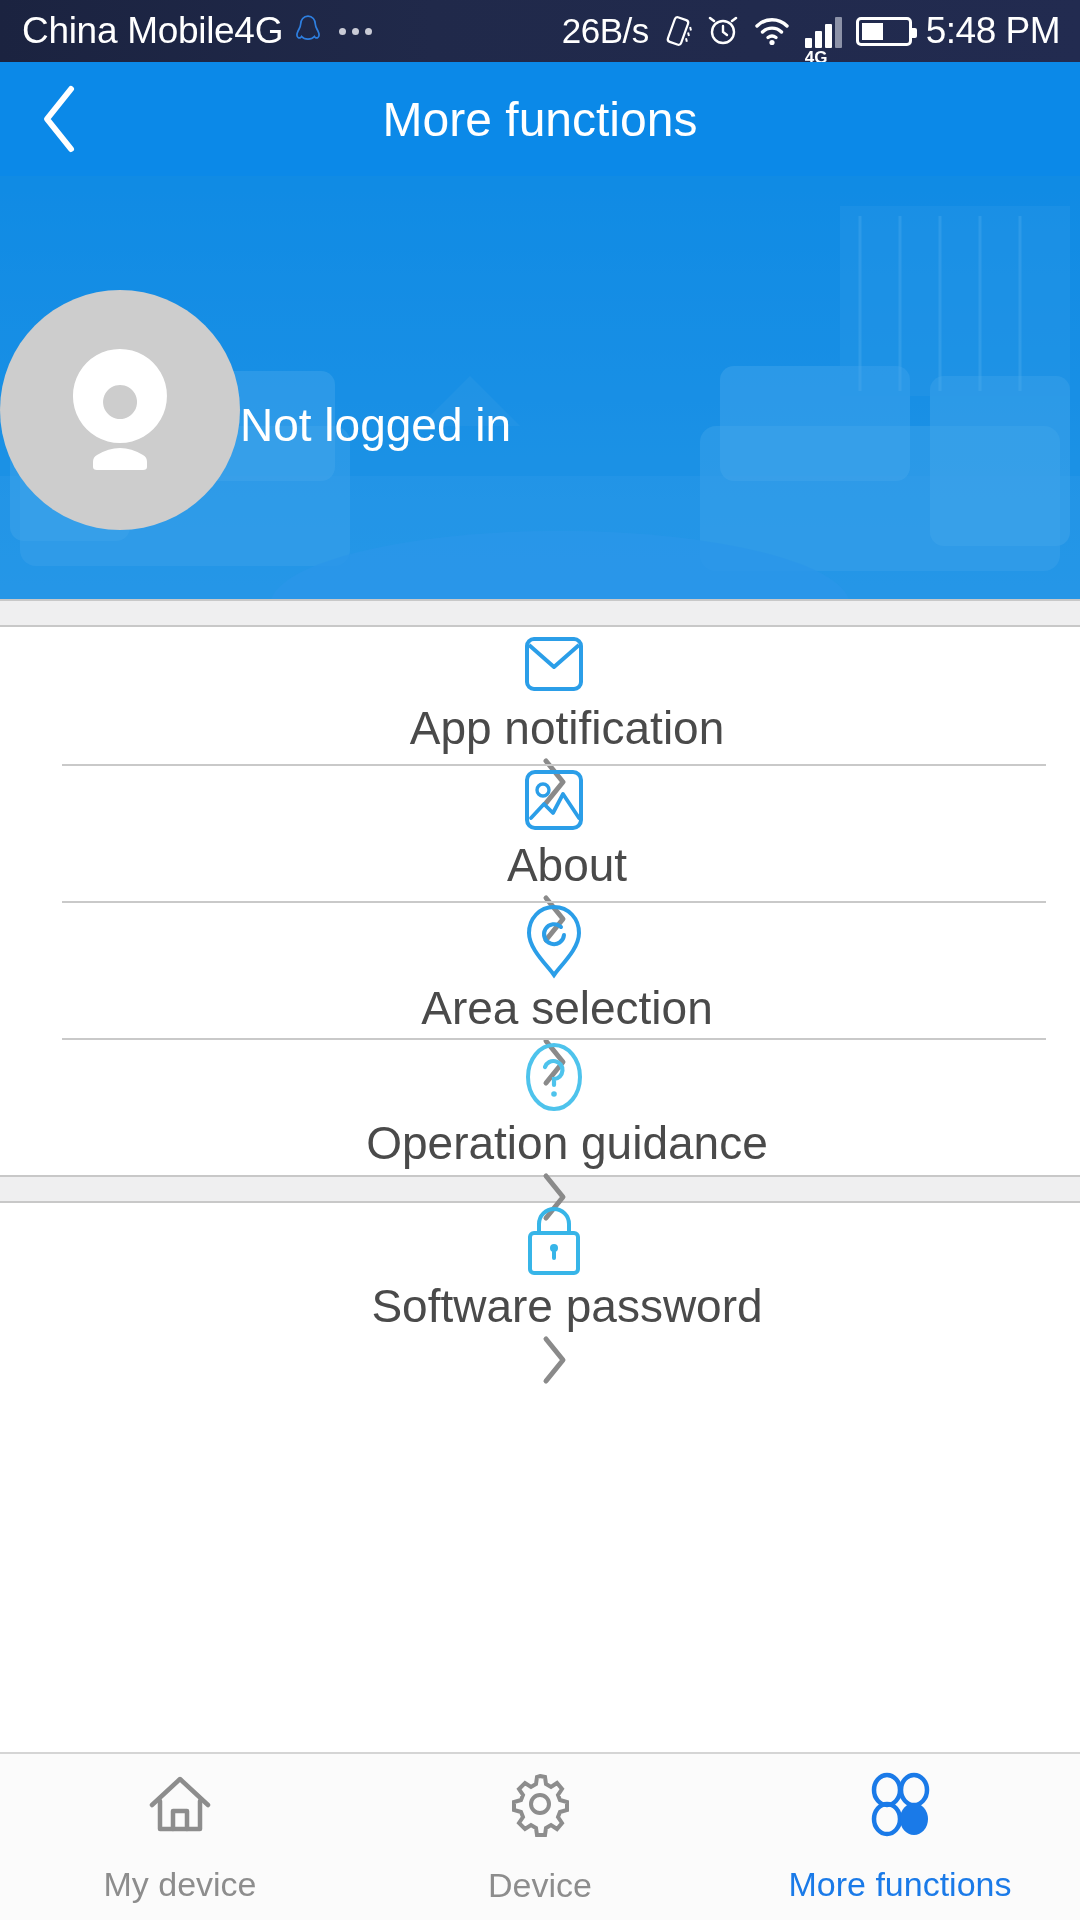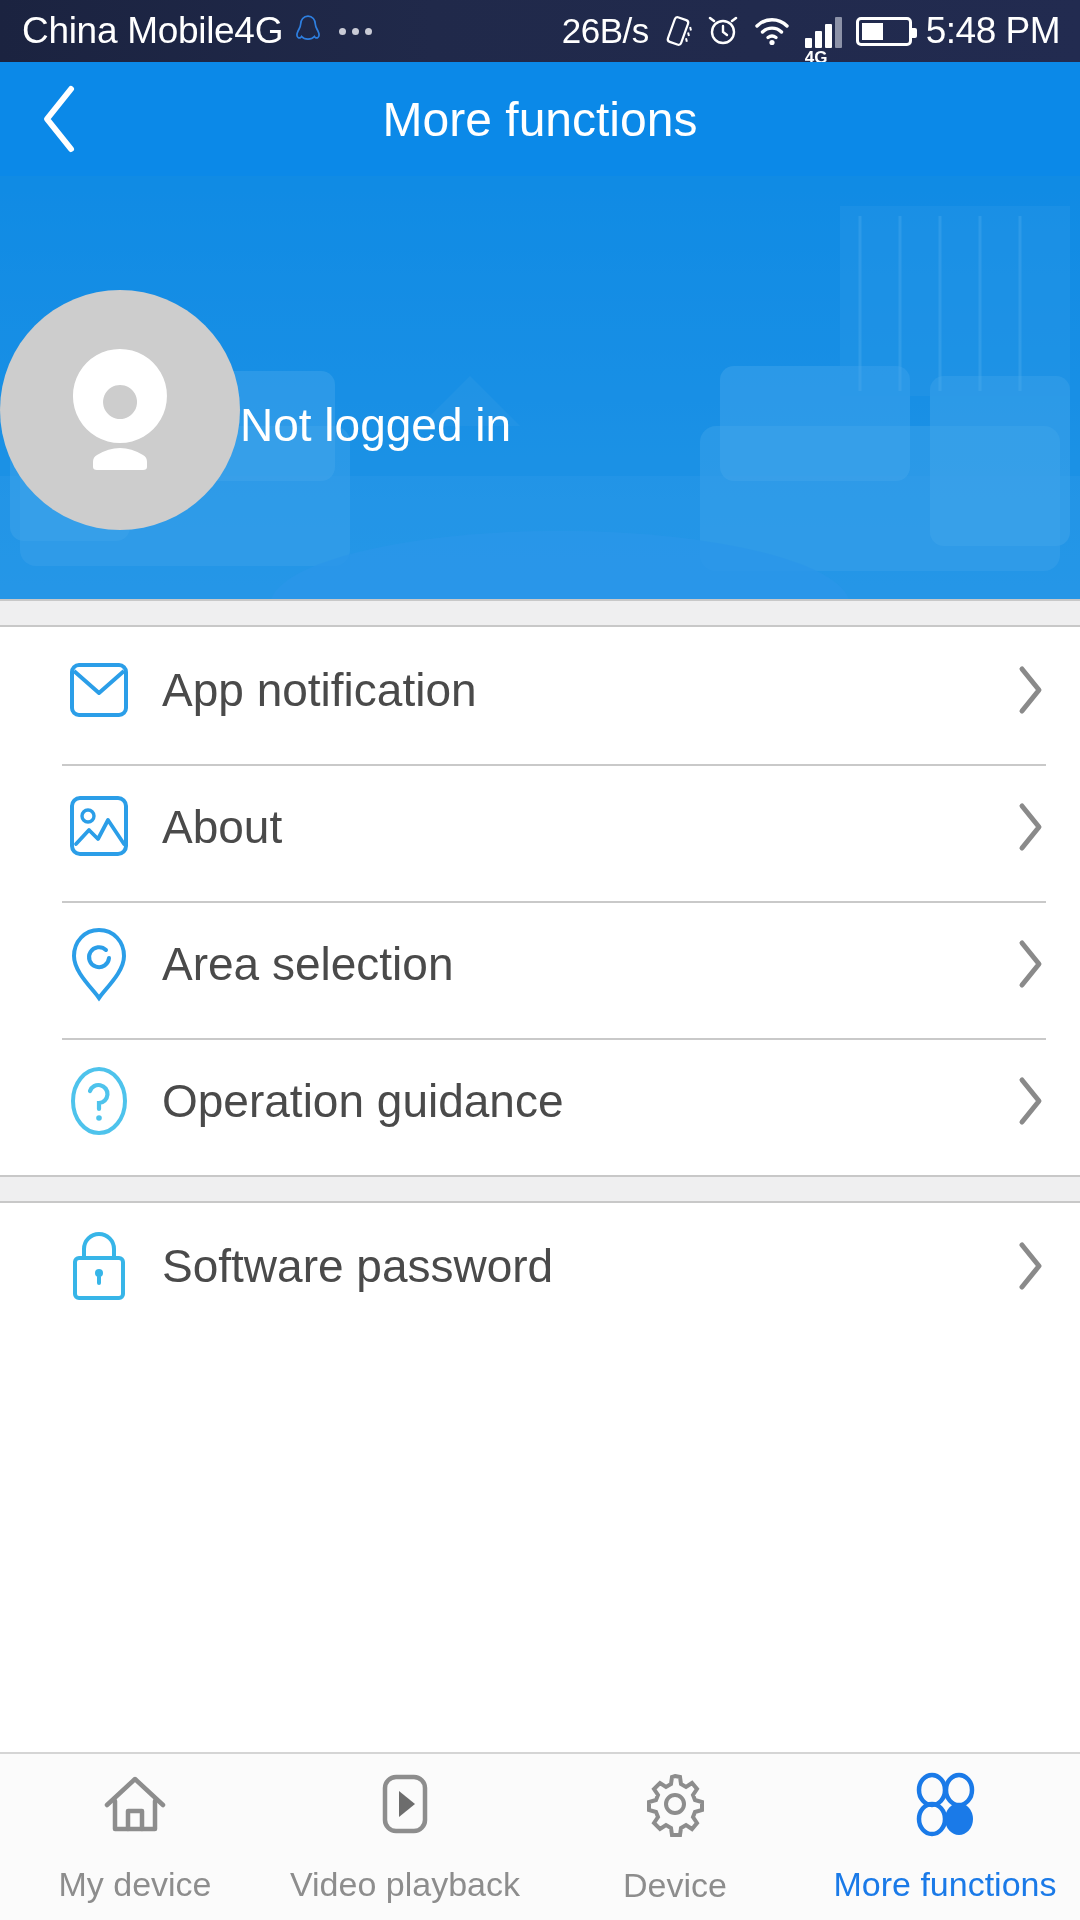--- a/index.html
+++ b/index.html
@@ -60,21 +60,21 @@
   }
   .hero-label{
     margin-top:30px; font-size:46px; color:#fff;
   }
 
   
   .gap{ height:28px; background:#efeff0; border-top:2px solid #c8c8c8; border-bottom:2px solid #c8c8c8;}
   .list-group{ background:#fff; }
   .row{
     height:137px; display:flex; align-items:center;
-    padding:0 34px 12px 62px; position:relative; cursor:pointer;
+    padding:0 34px 12px 62px; position:relative; cursor:pointer;flex-direction:column;
   }
   .row + .row::before{
     content:""; position:absolute; left:62px; right:34px; top:0; height:2px; background:#c9c9c9;
   }
   .row-icon{ width:74px; display:flex; align-items:center; justify-content:flex-start; flex:0 0 74px;}
   .row-label{ font-size:46px; color:#4a4a4a; margin-left:26px; flex:1; }
   .chev{ flex:0 0 40px; display:flex; justify-content:flex-end;}
 
   
   .bottomnav{
@@ -281,27 +281,20 @@
 
   <div class="nav-item">
     <svg width="72" height="66" viewBox="0 0 72 66">
       <path d="M8 34 L36 8 L64 34" fill="none" stroke="#8d8d8d" stroke-width="4.5" stroke-linecap="round" stroke-linejoin="round"></path>
       <path d="M16 30 V58 H56 V30" fill="none" stroke="#8d8d8d" stroke-width="4.5" stroke-linecap="round" stroke-linejoin="round"></path>
       <path d="M29 58 V40 h14 v18" fill="none" stroke="#8d8d8d" stroke-width="4.5" stroke-linecap="round" stroke-linejoin="round"></path>
     </svg>
     <span class="nav-label">My device</span>
   </div>
 
-  <div class="nav-item">
-    <svg width="68" height="66" viewBox="0 0 68 66">
-      <rect x="14" y="6" width="40" height="54" rx="11" fill="none" stroke="#8d8d8d" stroke-width="4.5"></rect>
-      <path d="M28 20 L44 33 L28 46 Z" fill="#6d6d6d"></path>
-    </svg>
-    <span class="nav-label">Video playback</span>
-  </div>
 
   <div class="nav-item">
     <svg width="70" height="68" viewBox="0 0 70 68">
       <path d="M35 6 l5 1 1 7 5 3 6-4 5 6 -4 6 2 5 7 2 0 8 -7 2 -2 5 4 6 -5 6 -6 -4 -5 3 -1 7 -8 0 -1 -7 -5 -3 -6 4 -6 -6 4 -6 -2 -5 -7 -2 0 -8 7 -2 2 -5 -4 -6 6 -6 6 4 5 -3 1 -7 z" fill="none" stroke="#8d8d8d" stroke-width="4"></path>
       <circle cx="35" cy="34" r="9" fill="none" stroke="#8d8d8d" stroke-width="4"></circle>
     </svg>
     <span class="nav-label">Device</span>
   </div>
 
   <div class="nav-item active">

